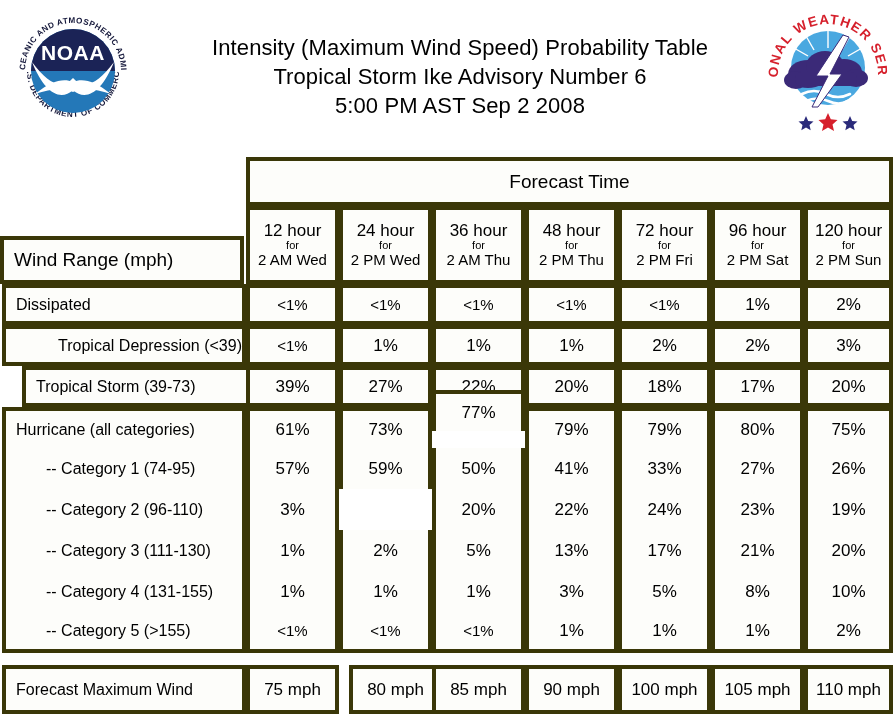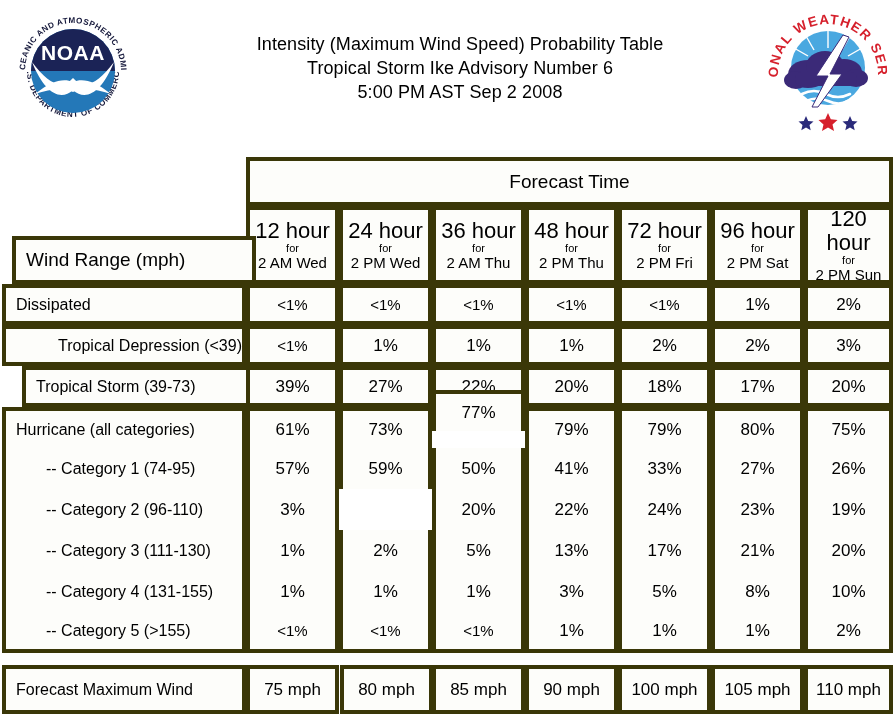--- a/index.html
+++ b/index.html
@@ -24,21 +24,21 @@
     height: 145px;
   }
   .title-block {
     position: absolute;
     left: 160px; top: 33px;
     width: 600px;
     text-align: center;
     line-height: 1.32;
   }
   .title-line {
-    font-size: 18px;
+    font-size: 22px;
     letter-spacing: 0.1px;
     white-space: nowrap;
   }
 
   
   .noaa-logo {
     position: absolute;
     left: 8px; top: 6px;
     width: 130px; height: 130px;
   }
@@ -69,21 +69,21 @@
   .cell.center { justify-content: center; }
   .cell.left   { justify-content: flex-start; padding-left: 10px; }
 
   .forecast-time-label { font-size: 19px; }
   .hourhead {
     flex-direction: column;
     justify-content: center;
     line-height: 1.08;
     text-align: center;
   }
-  .hourhead .hh-hour { font-size: 22px; }
+  .hourhead .hh-hour { font-size: 17px; }
   .hourhead .hh-for  { font-size: 11px; }
   .hourhead .hh-when { font-size: 15px; }
 
   .windrange-label { font-size: 19px; }
   .rowlabel { font-size: 16px; }
   .rowlabel.indent { padding-left: 30px; }
   .value { font-size: 17px; }
   .value.small { font-size: 15px; }
   .fmw-label { font-size: 16px; }
   .fmw-value { font-size: 17px; }
@@ -202,21 +202,21 @@
     <div class="cell center hourhead" style="left: 711px; top: 206px; width: 93px; height: 78px;">
       <span class="hh-hour">96 hour</span>
       <span class="hh-for">for</span>
       <span class="hh-when">2 PM Sat</span>
     </div>
     <div class="cell center hourhead" style="left: 804px; top: 206px; width: 89px; height: 78px;">
       <span class="hh-hour">120 hour</span>
       <span class="hh-for">for</span>
       <span class="hh-when">2 PM Sun</span>
     </div>
-    <div class="cell left" style="left: 12px; top: 236px; width: 244px; height: 48px;">
+    <div class="cell left" style="left: 0; top: 236px; width: 244px; height: 48px;">
       <span class="windrange-label">Wind Range (mph)</span>
     </div>
     <div class="cell left" style="left: 2px; top: 284px; width: 244px; height: 41px;">
       <span class="rowlabel">Dissipated</span>
     </div>
     <div class="cell left" style="left: 2px; top: 325px; width: 244px; height: 41px; justify-content: flex-end;">
       <span class="rowlabel">Tropical Depression (&lt;39)</span>
     </div>
     <div class="cell left" style="left: 2px; top: 366px; width: 244px; height: 41px; margin-left: 20px;">
       <span class="rowlabel">Tropical Storm (39-73)</span>
@@ -424,21 +424,21 @@
     </div>
     <div class="cell center nb-top" style="left: 804px; top: 612px; width: 89px; height: 41px;">
       <span class="value">2%</span>
     </div>
     <div class="cell left" style="left: 2px; top: 665px; width: 244px; height: 49px;">
       <span class="fmw-label">Forecast Maximum Wind</span>
     </div>
     <div class="cell center" style="left: 246px; top: 665px; width: 93px; height: 49px;">
       <span class="fmw-value">75 mph</span>
     </div>
-    <div class="cell center" style="left: 340px; top: 665px; width: 93px; height: 49px;">
+    <div class="cell center" style="left: 349px; top: 665px; width: 93px; height: 49px;">
       <span class="fmw-value">80 mph</span>
     </div>
     <div class="cell center" style="left: 432px; top: 665px; width: 93px; height: 49px;">
       <span class="fmw-value">85 mph</span>
     </div>
     <div class="cell center" style="left: 525px; top: 665px; width: 93px; height: 49px;">
       <span class="fmw-value">90 mph</span>
     </div>
     <div class="cell center" style="left: 618px; top: 665px; width: 93px; height: 49px;">
       <span class="fmw-value">100 mph</span>

